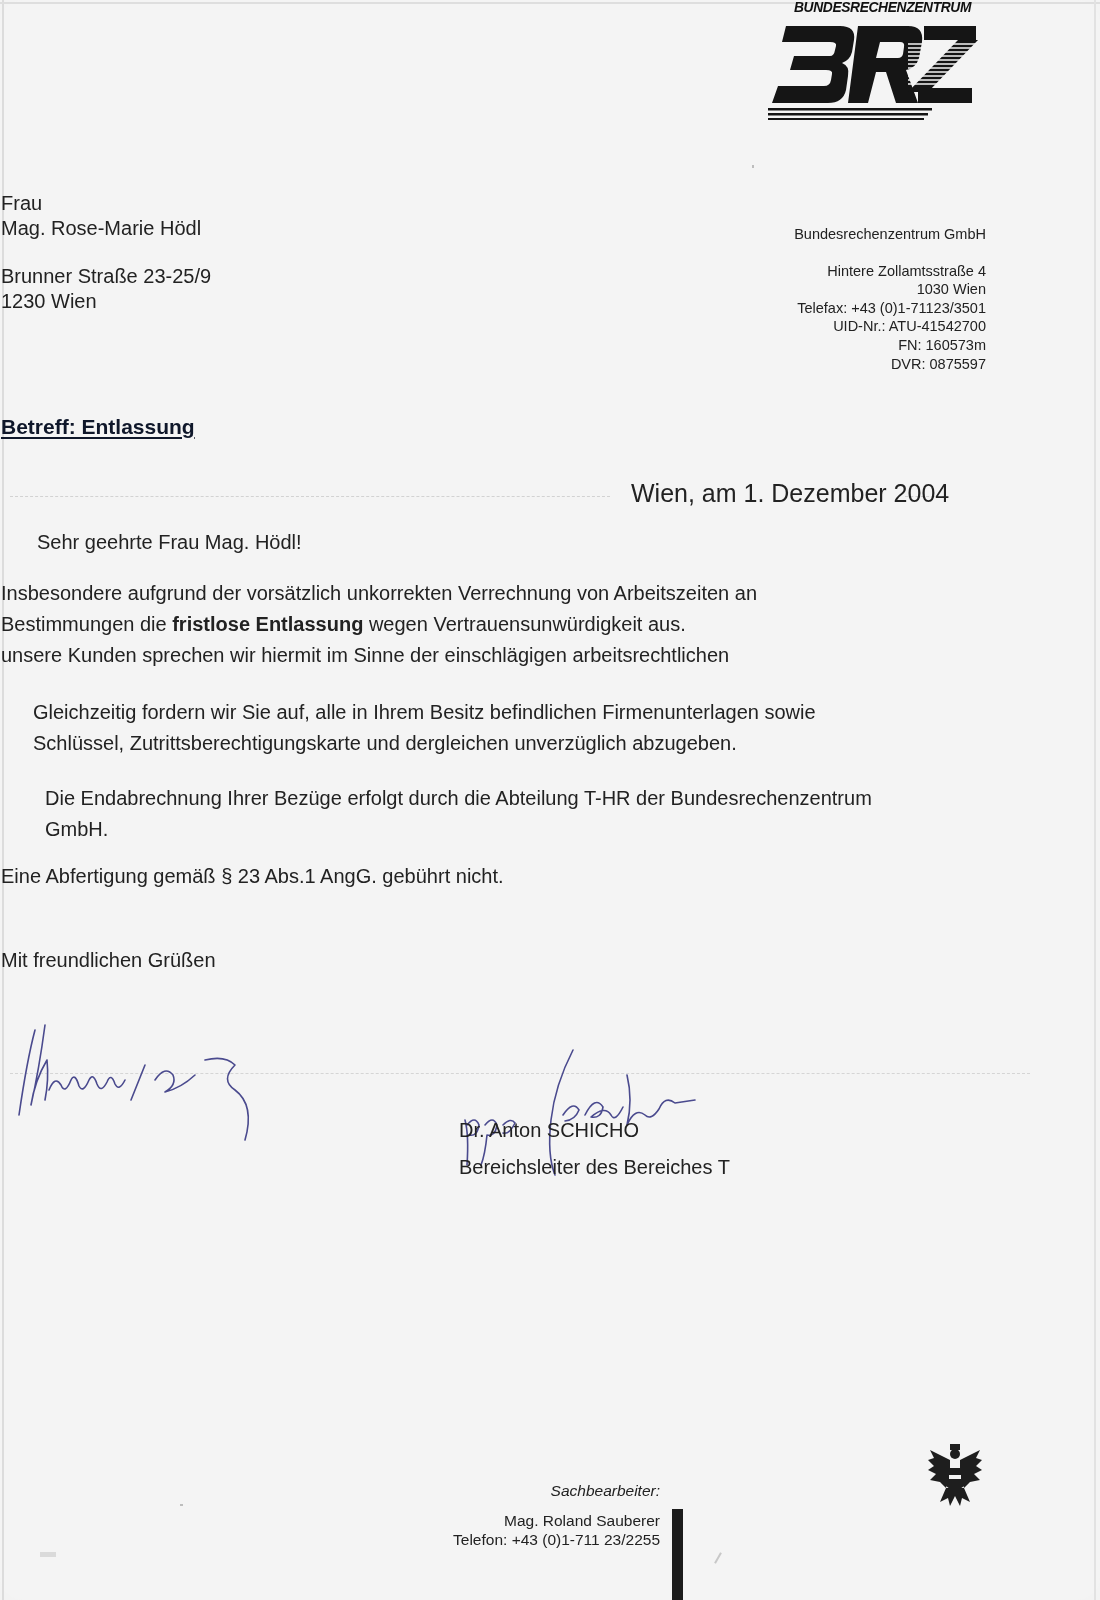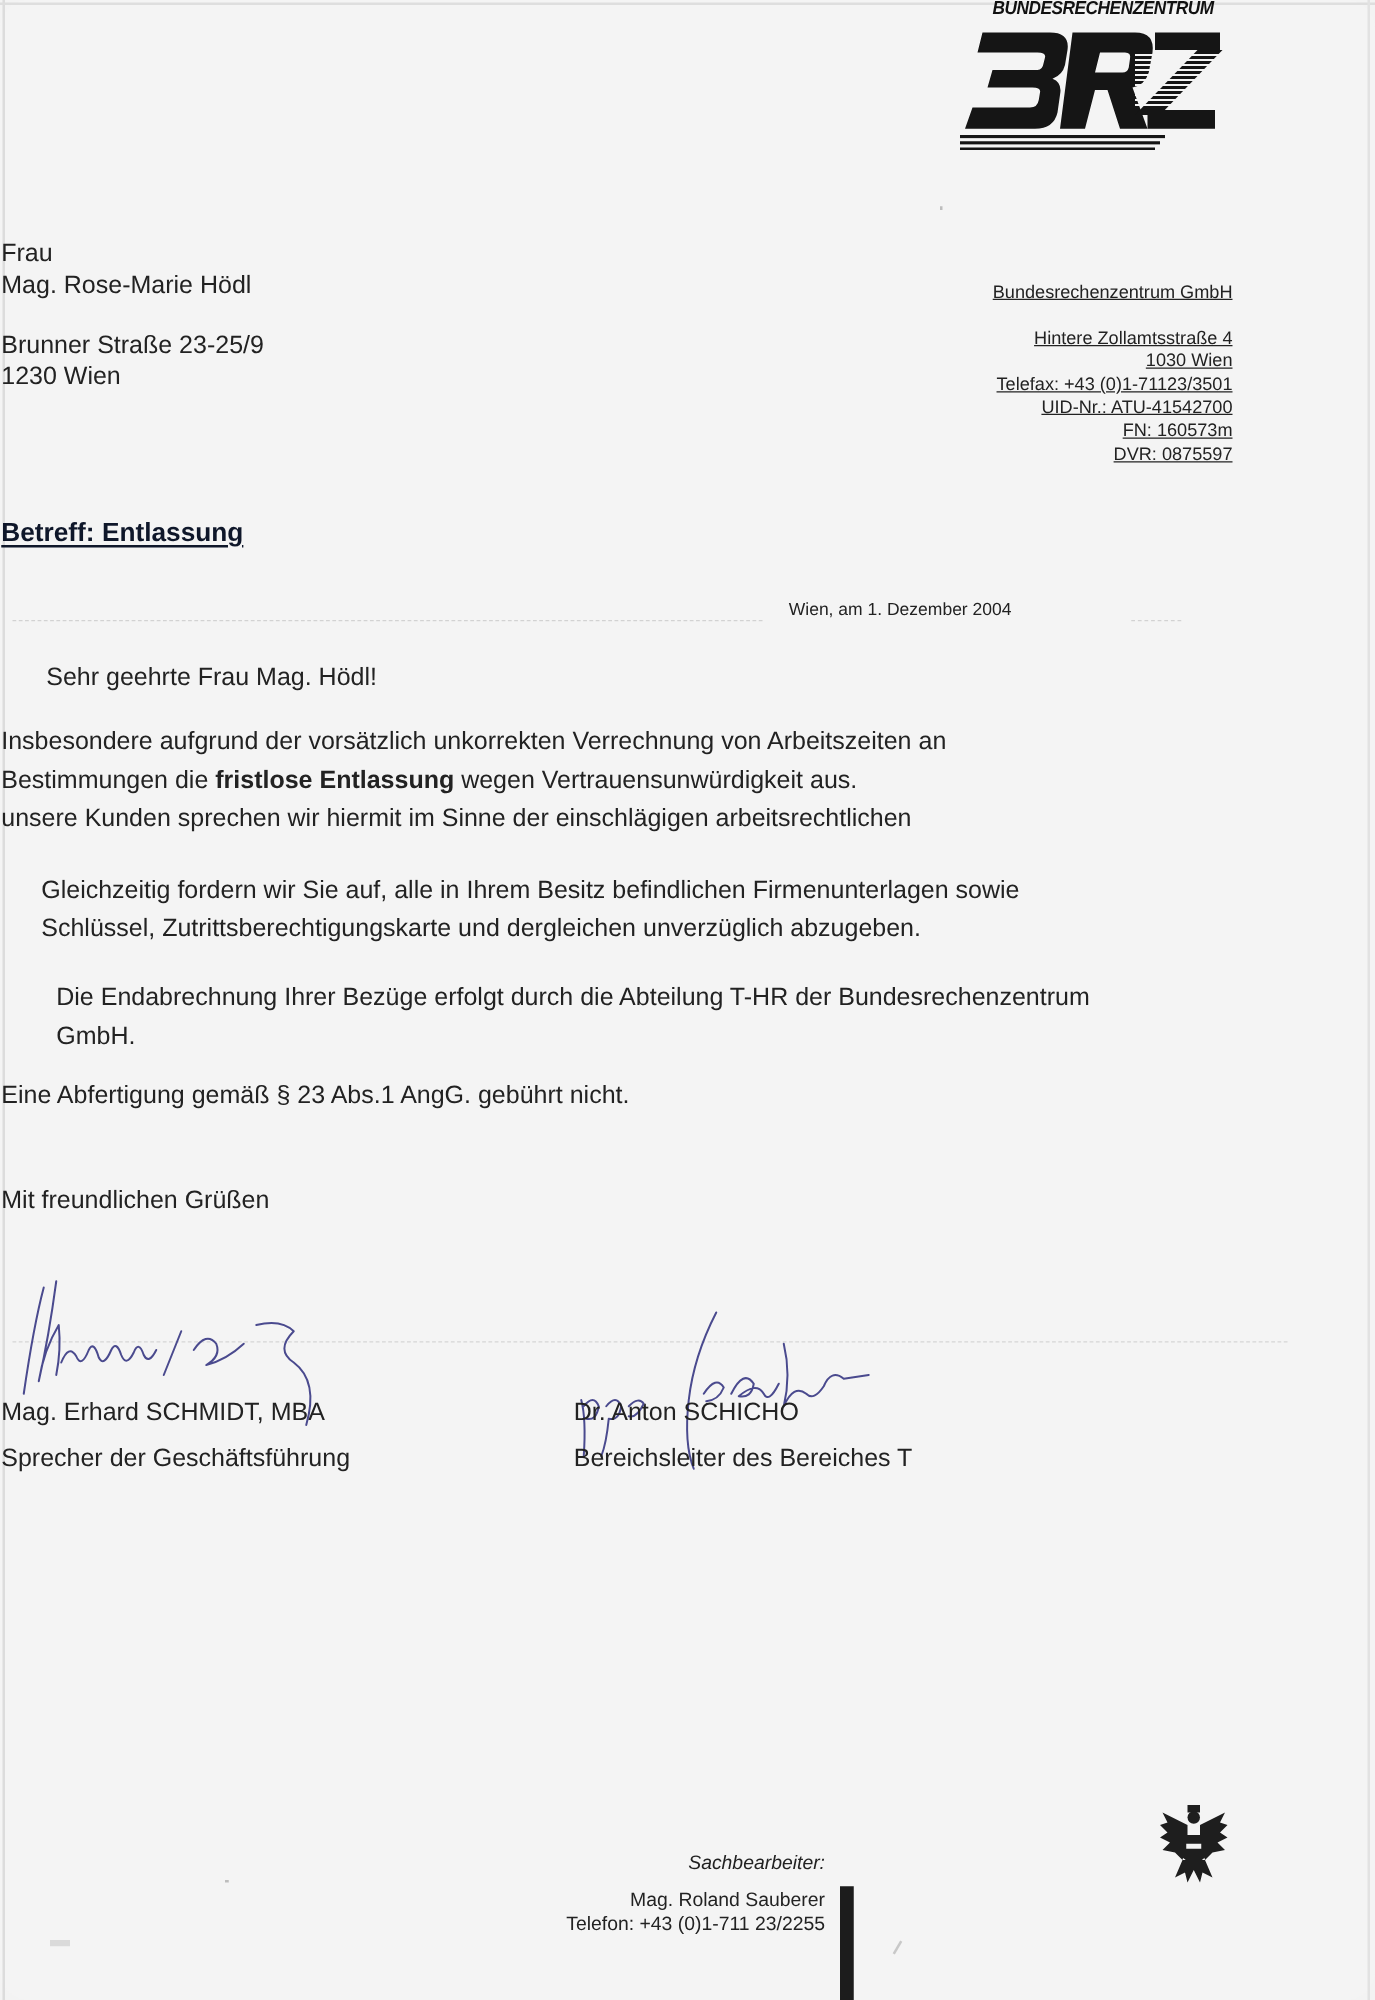--- a/index.html
+++ b/index.html
@@ -15,32 +15,32 @@
   .edge-top { position: absolute; left: 0; top: 2px; width: 1100px; height: 2px; background: #dedede; }
   .edge-right { position: absolute; left: 1094px; top: 0; width: 2px; height: 1600px; background: #e2e2e2; }
 
   .abs { position: absolute; white-space: nowrap; }
 
   
   .logo { position: absolute; left: 768px; top: 0; width: 220px; height: 135px; }
   .logo-title { position: absolute; left: 26px; top: -2px; font-size: 15px; font-weight: bold; font-style: italic; letter-spacing: -0.4px; color: #111; transform: scaleX(0.92); transform-origin: left top; }
 
   
-  .sender { position: absolute; right: 114px; top: 225px; text-align: right; font-size: 14.5px; line-height: 18.6px; color: #222; text-decoration: underline; }
+  .sender { position: absolute; right: 114px; top: 225px; text-align: right; font-size: 14.5px; line-height: 18.6px; color: #222; }
   .sender .company { margin-bottom: 18px; }
 
   
   .recipient { position: absolute; left: 1px; top: 191px; font-size: 20px; line-height: 24.5px; color: #222; }
   .recipient .gap { height: 24px; }
 
   .subject { position: absolute; left: 1px; top: 415px; font-size: 21px; font-weight: bold; text-decoration: underline; text-underline-offset: 3px; color: #0f172a; }
 
   .dashes { position: absolute; top: 496px; height: 1px; border-top: 1.5px dashed #d2d2d2; }
 
-  .date { position: absolute; left: 631px; top: 479px; font-size: 14px; color: #222; }
+  .date { position: absolute; left: 631px; top: 479px; font-size: 25px; color: #222; }
 
   .salutation { position: absolute; left: 1px; top: 531px; font-size: 20px; color: #222; padding-left: 36px; }
 
   .para { position: absolute; left: 1px; font-size: 20px; line-height: 31px; color: #222; white-space: nowrap; }
   .para b { font-weight: bold; }
 
   .closing { position: absolute; left: 1px; top: 949px; font-size: 20px; color: #222; }
 
   .sig-line { position: absolute; top: 1073px; height: 1px; border-top: 1.5px dashed #d5d5d5; }
 
@@ -168,24 +168,20 @@
       <path d="M12,80 Q20,70 24,80 Q22,92 14,90"></path>
       <path d="M30,80 Q38,70 42,80 Q40,92 32,90 Q30,110 26,120"></path>
       <path d="M48,80 Q56,72 60,78 Q54,90 48,88"></path>
       <path d="M118,5 Q100,40 96,75 Q92,110 100,130"></path>
       <path d="M108,70 Q118,55 124,65 Q120,75 110,76"></path>
       <path d="M130,70 Q140,50 148,62 Q146,74 136,72 Q150,60 156,70 Q160,78 168,62"></path>
       <path d="M172,30 Q178,55 172,80 Q180,62 190,70 Q196,76 204,64 Q210,50 220,58 L240,55"></path>
     </g>
   </svg>
 
-  <div class="signer" style="left:1px;top:1112px;">
-    <div>Mag. Erhard SCHMIDT, MBA</div>
-    <div>Sprecher der Geschäftsführung</div>
-  </div>
 
   <div class="signer" style="left:459px;top:1112px;">
     <div>Dr. Anton SCHICHO</div>
     <div>Bereichsleiter des Bereiches T</div>
   </div>
 
   <div class="clerk">
     <div class="label">Sachbearbeiter:</div>
     <div>Mag. Roland Sauberer</div>
     <div>Telefon: +43 (0)1-711 23/2255</div>

